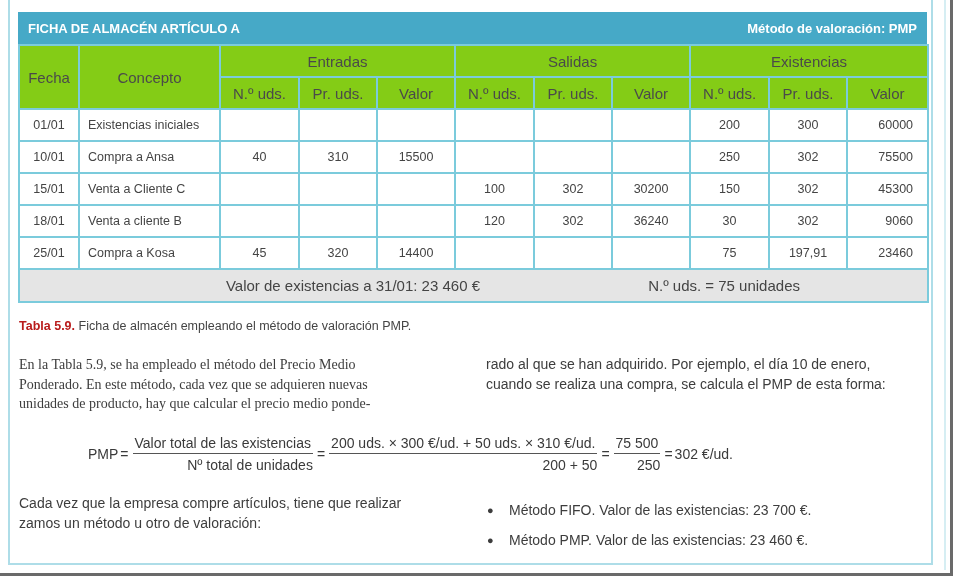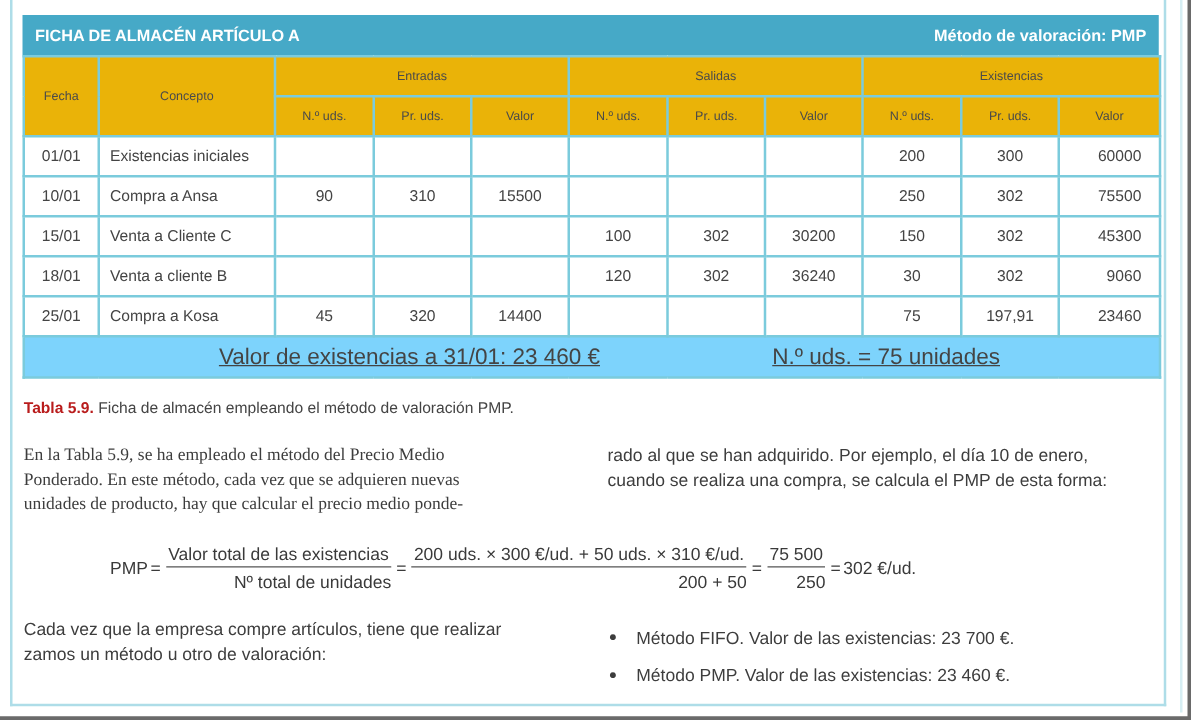--- a/index.html
+++ b/index.html
@@ -29,24 +29,24 @@
     color:#ffffff; font-weight:bold; font-size:13px;
   }
   table.fa {
     border-collapse:collapse; width:909px; table-layout:fixed;
     font-size:12.5px; color:#444;
   }
   table.fa td, table.fa th {
     border:2px solid #7bcbdc; padding:0; height:30px; font-weight:normal;
     vertical-align:middle; text-align:center; background:#fff;
   }
-  table.fa .head td { background:#eab308; color:#4a4a4a; font-size:10px; }
+  table.fa .head td { background:#84cc16; color:#4a4a4a; font-size:15px; }
   table.fa td.left { text-align:left; padding-left:8px; }
   table.fa td.right { text-align:right; padding-right:14px; }
-  table.fa tr.foot td { background:#7dd3fc; height:31px; font-size:18px;text-decoration:underline; }
+  table.fa tr.foot td { background:#e5e5e5; height:31px; font-size:15px; }
   .caption {
     position:absolute; left:19px; top:319px; font-size:12.5px; color:#444;
   }
   .caption b { color:#b91c1c; }
   .col-text {
     position:absolute; font-size:14px; line-height:19.5px; color:#3d3d3d;
   }
   .formula {
     position:absolute; left:88px; top:430px; height:48px; display:flex; align-items:center;
     font-size:14px; color:#3a3a3a;
@@ -112,21 +112,21 @@
       <td></td>
       <td></td>
       <td></td>
       <td>200</td>
       <td>300</td>
       <td class="right">60000</td>
     </tr>
     <tr>
       <td>10/01</td>
       <td class="left">Compra a Ansa</td>
-      <td>90</td>
+      <td>40</td>
       <td>310</td>
       <td>15500</td>
       <td></td>
       <td></td>
       <td></td>
       <td>250</td>
       <td>302</td>
       <td class="right">75500</td>
     </tr>
     <tr>

